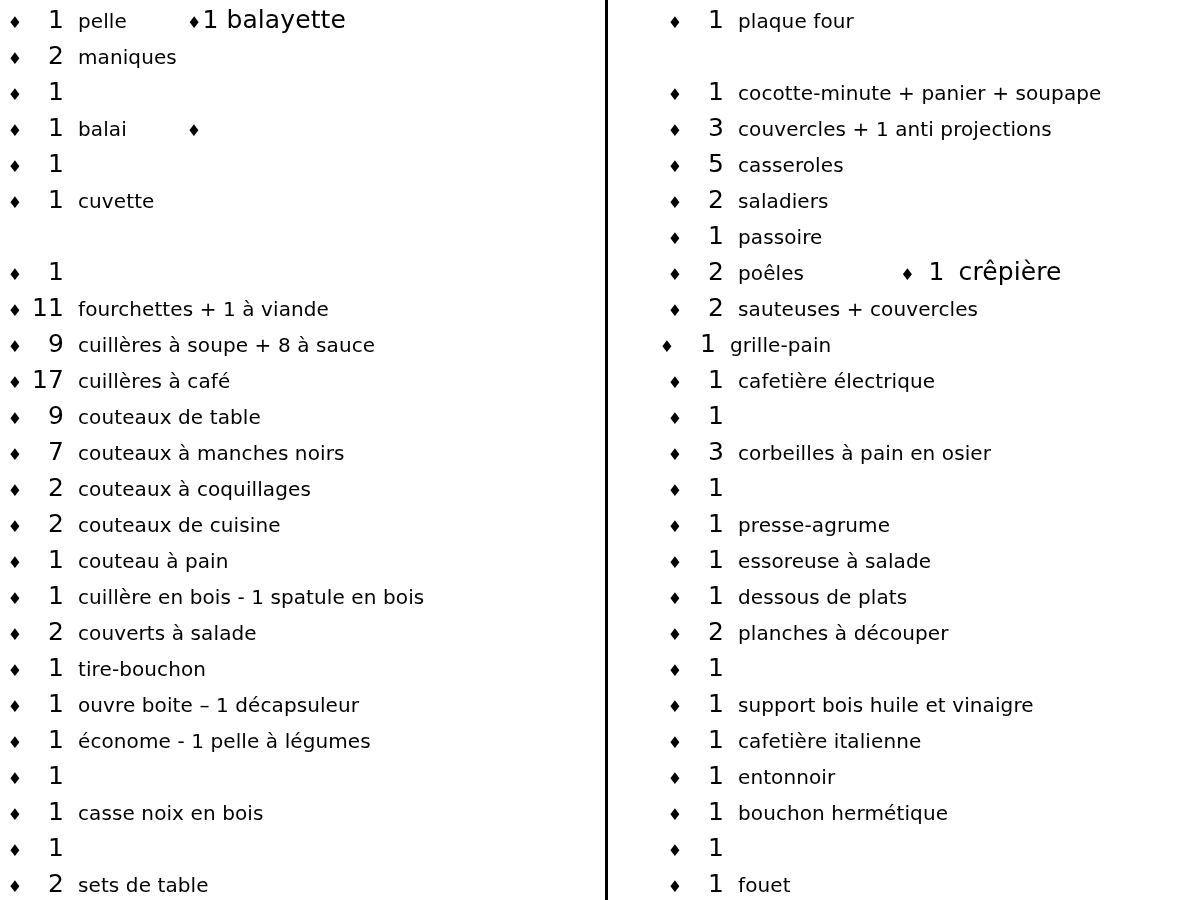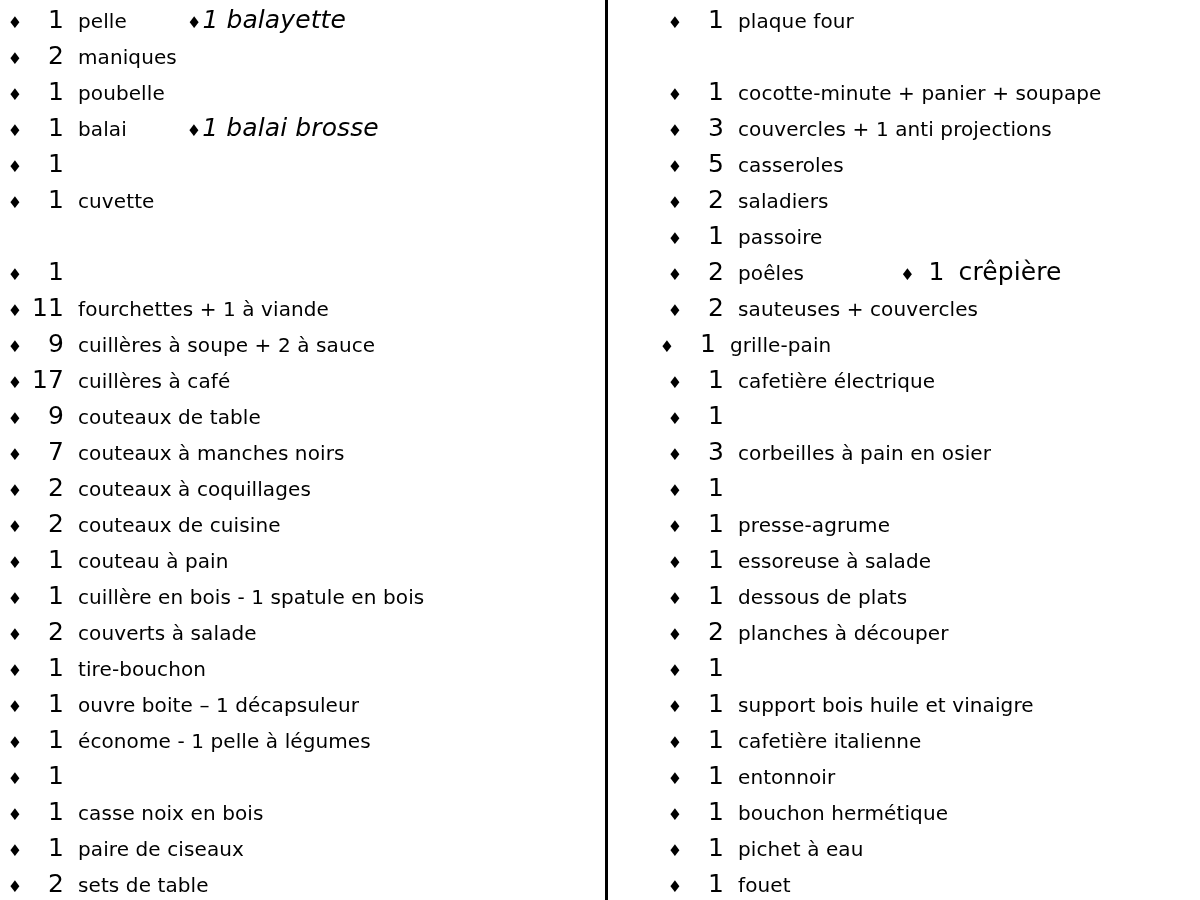--- a/index.html
+++ b/index.html
@@ -89,21 +89,21 @@
     white-space: nowrap;
   }
   .sub .sub-bullet {
     font-size: 16px;
     line-height: 36px;
   }
   .sub .sub-text {
     font-size: 25px;
   }
   
-  .sub.tight .sub-text { padding-left: 1px; font-style: italic; }
+  .sub.tight .sub-text { padding-left: 1px; }
   
   .sub.loose .sub-text { padding-left: 14px; }
   .sub.loose .sub-qty  { padding-left: 14px; font-size: 25px; }
 </style>
 </head>
 <body style="color: rgb(0, 0, 0); background: rgb(255, 255, 255);">
 
 <div class="page">
 
   <div class="divider" style="background: rgb(0, 0, 0);"></div>
@@ -119,29 +119,27 @@
         </span>
       </div>
       <div class="item-row">
         <span class="bullet">♦</span>
         <span class="qty">2</span>
         <span class="label">maniques</span>
       </div>
       <div class="item-row">
         <span class="bullet">♦</span>
         <span class="qty">1</span>
-        <span class="label">poubelle</span>
       </div>
       <div class="item-row">
         <span class="bullet">♦</span>
         <span class="qty">1</span>
         <span class="label">balai</span>
         <span class="sub tight" style="margin-left: 60px;">
           <span class="sub-bullet">♦</span>
-          <span class="sub-text">1 balai brosse</span>
         </span>
       </div>
       <div class="item-row">
         <span class="bullet">♦</span>
         <span class="qty">1</span>
       </div>
       <div class="item-row">
         <span class="bullet">♦</span>
         <span class="qty">1</span>
         <span class="label">cuvette</span>
@@ -152,21 +150,21 @@
         <span class="qty">1</span>
       </div>
       <div class="item-row">
         <span class="bullet">♦</span>
         <span class="qty">11</span>
         <span class="label">fourchettes + 1 à viande</span>
       </div>
       <div class="item-row">
         <span class="bullet">♦</span>
         <span class="qty">9</span>
-        <span class="label">cuillères à soupe + 2 à sauce</span>
+        <span class="label">cuillères à soupe + 8 à sauce</span>
       </div>
       <div class="item-row">
         <span class="bullet">♦</span>
         <span class="qty">17</span>
         <span class="label">cuillères à café</span>
       </div>
       <div class="item-row">
         <span class="bullet">♦</span>
         <span class="qty">9</span>
         <span class="label">couteaux de table</span>
@@ -221,21 +219,20 @@
         <span class="qty">1</span>
       </div>
       <div class="item-row">
         <span class="bullet">♦</span>
         <span class="qty">1</span>
         <span class="label">casse noix en bois</span>
       </div>
       <div class="item-row">
         <span class="bullet">♦</span>
         <span class="qty">1</span>
-        <span class="label">paire de ciseaux</span>
       </div>
       <div class="item-row">
         <span class="bullet">♦</span>
         <span class="qty">2</span>
         <span class="label">sets de table</span>
       </div>
     </div>
 
   <div class="column right" id="right-col">
       <div class="item-row">
@@ -347,21 +344,20 @@
         <span class="label">entonnoir</span>
       </div>
       <div class="item-row">
         <span class="bullet">♦</span>
         <span class="qty">1</span>
         <span class="label">bouchon hermétique</span>
       </div>
       <div class="item-row">
         <span class="bullet">♦</span>
         <span class="qty">1</span>
-        <span class="label">pichet à eau</span>
       </div>
       <div class="item-row">
         <span class="bullet">♦</span>
         <span class="qty">1</span>
         <span class="label">fouet</span>
       </div>
     </div>
 
 </div>
 

